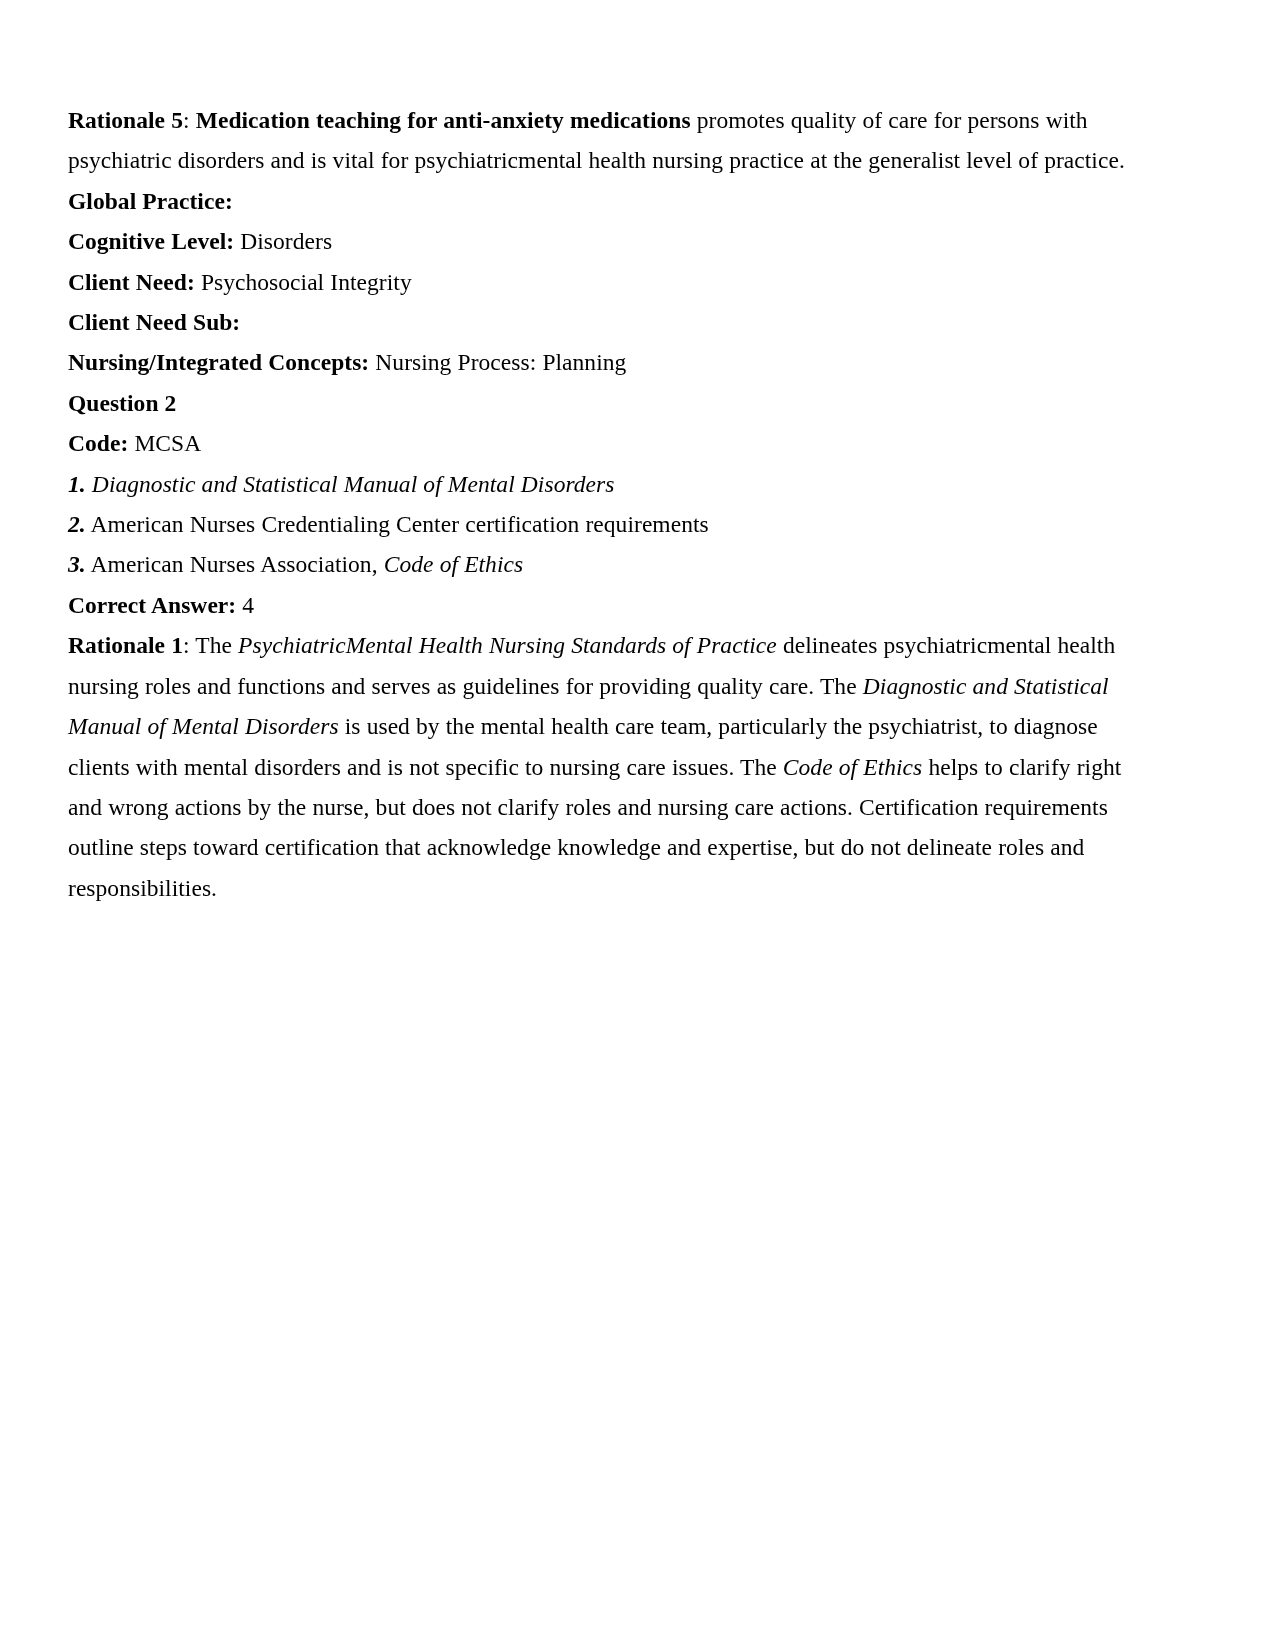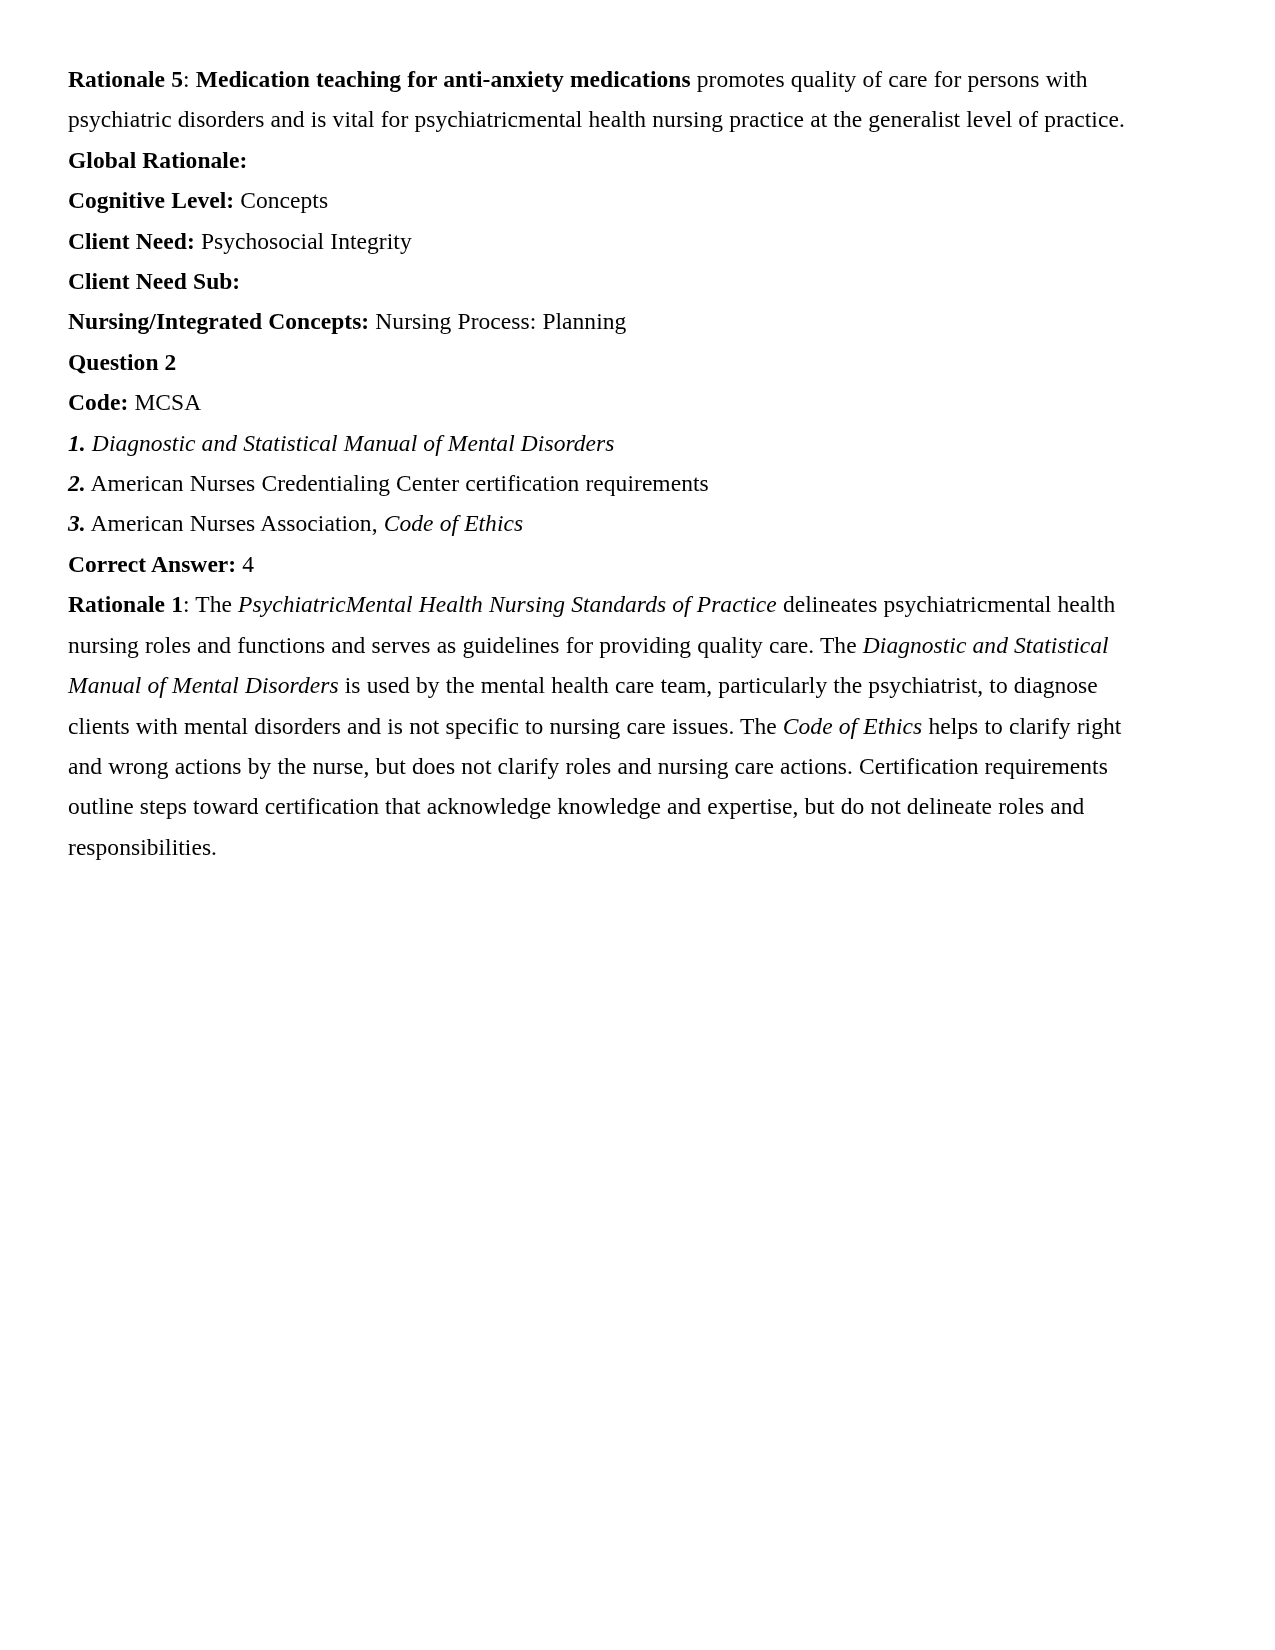--- a/index.html
+++ b/index.html
@@ -11,21 +11,21 @@
     width: 1275px;
     height: 1650px;
     font-family: "Liberation Serif", "DejaVu Serif", serif;
     color: #000000;
     -webkit-font-smoothing: antialiased;
   }
   .page {
     box-sizing: border-box;
     width: 1275px;
     height: 1433px;
-    padding: 59px 150px 60px 68px;
+    padding: 100px 150px 60px 68px;
     background: #ffffff;
   }
   .doc {
     width: 1057px;
   }
   p.block {
     margin: 0 0 0 0;
     padding: 0;
     font-size: 23.5px;
     line-height: 1.72;
@@ -44,23 +44,23 @@
   }
 </style>
 </head>
 <body>
 
 <div class="page">
   <div class="doc">
 
     <p class="block gap-para"><b>Rationale 5</b><span>: </span><b>Medication teaching for anti-anxiety medications</b><span> promotes quality of care for persons with psychiatric disorders and is vital for psychiatricmental health nursing practice at the generalist level of practice.</span></p>
 
-    <p class="block gap-meta"><b>Global Rationale:</b></p>
+    <p class="block gap-meta"><b>Global Practice:</b></p>
 
-    <p class="block gap-meta"><b>Cognitive Level:</b><span> Concepts</span></p>
+    <p class="block gap-meta"><b>Cognitive Level:</b><span> Disorders</span></p>
 
     <p class="block gap-meta"><b>Client Need:</b><span> Psychosocial Integrity</span></p>
 
     <p class="block gap-meta"><b>Client Need Sub:</b><span></span></p>
 
     <p class="block gap-meta"><b>Nursing/Integrated Concepts:</b><span> Nursing Process: Planning</span></p>
 
 
     <p class="block gap-meta"><b>Question 2</b></p>
 

